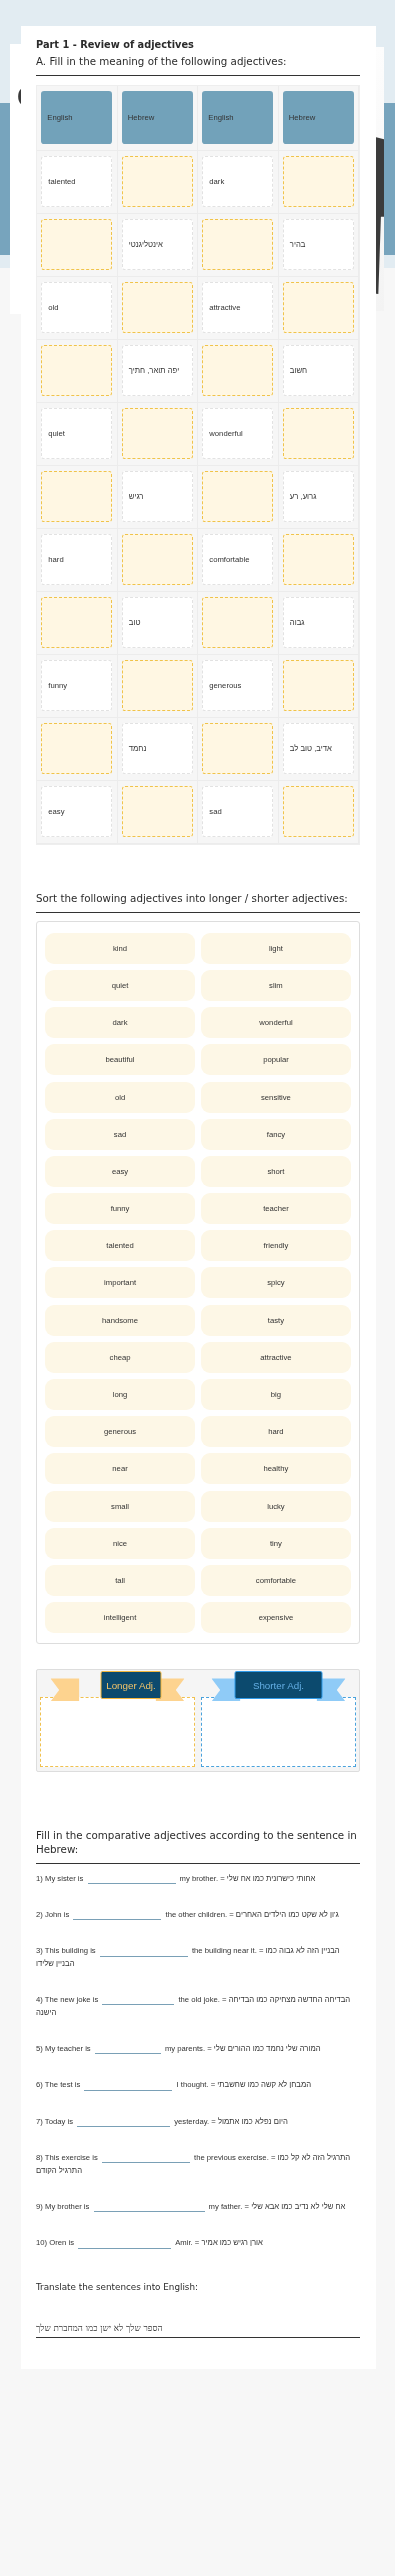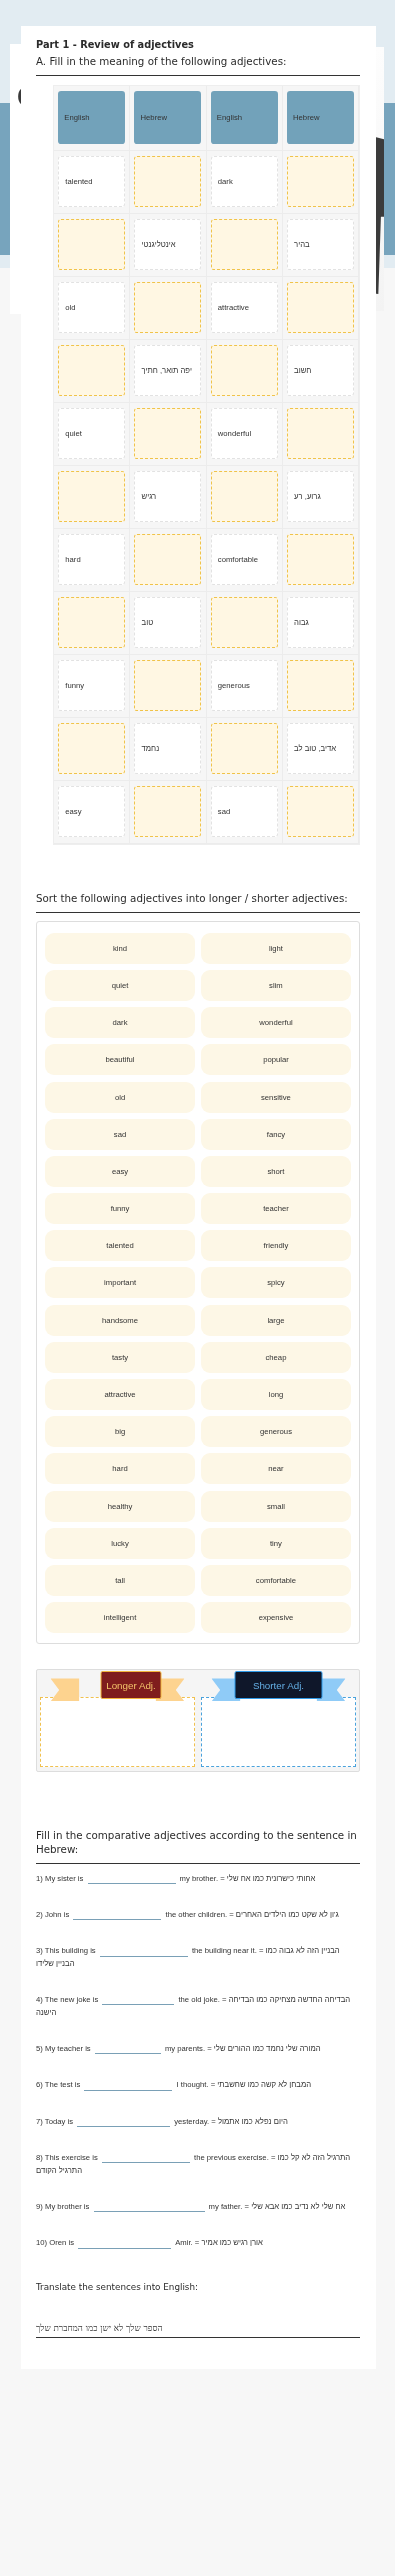--- a/index.html
+++ b/index.html
@@ -8,42 +8,42 @@
   .hero .band { position: absolute; left: 0; right: 0; top: 103px; height: 152px; background: #77a4bd; }
   .hero .titlebox { position: absolute; left: 9.8px; top: 44px; width: 196px; height: 270px; background: #fff; text-align: center; }
   .hero .titlebox .rule { height: 1.5px; background: #333; margin: 0 auto; }
   .hero .title { font-family: "DejaVu Sans", sans-serif; font-weight: bold; font-size: 28px; line-height: 34px; color: #3a3a3a; margin-top: 20.6px; letter-spacing: -0.5px; }
   .hero .photo { position: absolute; left: 205px; top: 47px; width: 179px; height: 264px; background: linear-gradient(180deg,#fdfdfd,#f3f3f3); overflow: hidden; }
   .hero .photo svg { position: absolute; left: 0; top: 0; }
   .card { position: relative; width: 355px; margin: -242px auto 0; background: #fff; padding: 13.4px 15.5px 31px; }
   h2.part { font-family: "DejaVu Sans", sans-serif; font-weight: bold; font-size: 9.8px; color: #2b2b2b; line-height: 12.4px; }
   h2.sec { font-family: "DejaVu Sans", sans-serif; font-weight: normal; font-size: 10.3px; color: #2b2b2b; line-height: 13.4px; }
   hr.rule { border: 0; border-top: 0.8px solid #333; margin: 7.2px 0 8.2px; }
-  .grid4 { display: grid; grid-template-columns: repeat(4, 1fr); border: 0.5px solid #eee; background: #f6f6f6; margin-left: 17px; }
+  .grid4 { display: grid; grid-template-columns: repeat(4, 1fr); border: 0.5px solid #eee; background: #f6f6f6; }
   .grid4 .cell { border-right: 0.5px solid #ececec; border-bottom: 0.5px solid #ececec; padding: 5.2px 4.1px; height: 63px; display: flex; align-items: stretch; }
   .grid4 .cell.hdr { height: 65px; }
   .hbox { flex: 1; background: #72a2ba; border-radius: 3.1px; display: flex; align-items: center; padding-left: 6.2px; color: #333; font-size: 7.7px; }
   .wbox { flex: 1; background: #fff; border: 0.8px dashed #e2e2e2; border-radius: 3.1px; display: flex; align-items: center; padding: 0 6.2px; font-size: 7.7px; color: #333; }
   .wbox.rtl { justify-content: flex-end; direction: rtl; text-align: right; padding-right: 6.2px; }
   .abox { flex: 1; background: #fff7e3; border: 0.8px dashed #f0c34a; border-radius: 3.1px; }
   .sortbox { border: 0.5px solid #ddd; border-radius: 3.1px; padding: 10.3px 8.2px 10.3px; display: grid; grid-template-columns: 1fr 1fr; gap: 6.2px 6.2px; }
   .chip { background: #fdf7e6; border-radius: 9px; height: 31px; display: flex; align-items: center; justify-content: center; font-size: 7.7px; color: #333; }
   .bins { border: 0.5px solid #ddd; background: #f5f5f5; border-radius: 2.1px; padding: 5.2px 3.1px 4.1px; display: grid; grid-template-columns: 1fr 1fr; gap: 6.2px; height: 103px; margin-top: 25px; }
   .bin { position: relative; border: 0.8px dashed; margin-top: 21.6px; background: #fff; }
   .bin.long { border-color: #f0c14f; }
   .bin.short { border-color: #4aa2dc; }
   .ribbon { position: absolute; top: -27px; left: 50%; transform: translateX(-50%); width: 103px; height: 36px; }
   .ribbon .wing { position: absolute; top: 7.2px; width: 29px; height: 23px; }
   .ribbon .wing.l { left: -15.5px; clip-path: polygon(0 0,100% 0,100% 100%,0 100%,30% 50%); }
   .ribbon .wing.r { right: -15.5px; clip-path: polygon(0 0,100% 0,70% 50%,100% 100%,0 100%); }
   .ribbon .label { position: absolute; left: 7.2px; right: 7.2px; top: 0; height: 28px; border: 1px solid; border-radius: 2.1px; display: flex; align-items: center; justify-content: center; font-size: 9.8px; }
   .long .ribbon .wing { background: #fdd38f; }
-  .long .ribbon .label { border-color: #f2b63d; background: #7f1d1d; color: #f3c46a; margin-left: 27px; }
+  .long .ribbon .label { border-color: #f2b63d; background: #0c4a6e; color: #f3c46a; margin-left: 27px; }
   .short .ribbon .wing { background: #8fcbf7; }
-  .short .ribbon .label { border-color: #2f9ae8; background: #0f172a; color: #64aee3; }
+  .short .ribbon .label { border-color: #2f9ae8; background: #0c4a6e; color: #64aee3; }
   .sentence { font-size: 7.7px; line-height: 12.4px; color: #333; margin-bottom: 24px; }
   .sentence .blank { display: inline-block; border-bottom: 0.5px solid #7aa0b6; height: 10.3px; vertical-align: -3.1px; margin: 0 4.1px; }
   .sentence .he { direction: rtl; unicode-bidi: embed; }
   .tq { font-family: "DejaVu Serif", serif; font-size: 8.8px; direction: rtl; text-align: left; padding-bottom: 4.1px; border-bottom: 0.8px solid #333; margin-top: 29px; }
   .tq span { direction: rtl; unicode-bidi: embed; }
 </style>
 </head>
 <body>
 
 <div class="hero">
@@ -238,32 +238,32 @@
       <div class="chip">fancy</div>
       <div class="chip">easy</div>
       <div class="chip">short</div>
       <div class="chip">funny</div>
       <div class="chip">teacher</div>
       <div class="chip">talented</div>
       <div class="chip">friendly</div>
       <div class="chip">important</div>
       <div class="chip">spicy</div>
       <div class="chip">handsome</div>
-      <div class="chip">large</div>
       <div class="chip">tasty</div>
       <div class="chip">cheap</div>
       <div class="chip">attractive</div>
       <div class="chip">long</div>
       <div class="chip">big</div>
       <div class="chip">generous</div>
       <div class="chip">hard</div>
       <div class="chip">near</div>
       <div class="chip">healthy</div>
       <div class="chip">small</div>
       <div class="chip">lucky</div>
+      <div class="chip">nice</div>
       <div class="chip">tiny</div>
       <div class="chip">tall</div>
       <div class="chip">comfortable</div>
       <div class="chip">intelligent</div>
       <div class="chip">expensive</div>
     </div>
 
   <div class="bins">
     <div class="bin long">
       <div class="ribbon">

